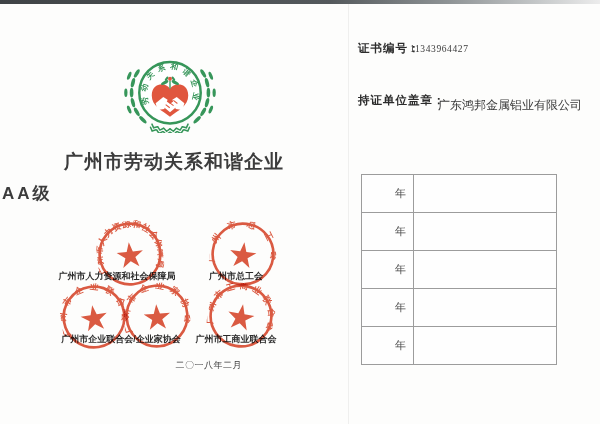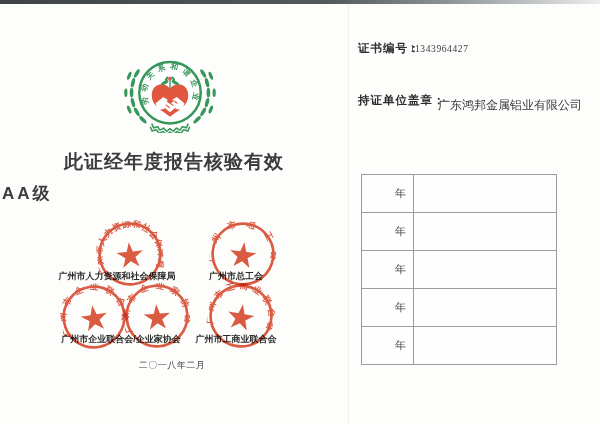--- a/index.html
+++ b/index.html
@@ -43,21 +43,21 @@
   }
   .issuer {
     position:absolute; font-size:9px; font-weight:600; color:#2a2a2a;
     text-align:center; white-space:nowrap;
   }
   .issuer-1 { left:55px;  top:270px; width:124px; }
   .issuer-2 { left:196px; top:270px; width:80px;  }
   .issuer-3 { left:51px;  top:333px; width:140px; }
   .issuer-4 { left:186px; top:333px; width:100px; }
   .issue-date {
-    position:absolute; left:102px; top:359px; width:140px; text-align:center;
+    position:absolute; left:102px; top:359px; width:140px; text-align:right;
     font-size:9px; letter-spacing:0.5px; color:#3a3a3a;
   }
 
   .seal { position:absolute; width:66px; height:66px; mix-blend-mode:multiply; opacity:.9; }
   .seal .rim  { stroke:var(--seal-red); stroke-width:4; fill:none; }
   .seal .star { fill:var(--seal-red); }
   .seal text  { fill:var(--seal-red); font-family:"Liberation Sans",sans-serif;
     font-size:13px; font-weight:bold; }
   .seal-1 { left:97px;  top:221px; transform:rotate(-6deg); }
   .seal-2 { left:210px; top:221px; transform:rotate(7deg); }
@@ -152,21 +152,21 @@
       <g>
         <path class="stem" d="M50,30 Q50,25 50,21"></path>
         <ellipse class="leaf" rx="4.2" ry="1.7" transform="translate(44.5,23.5) rotate(-28)"></ellipse>
         <ellipse class="leaf" rx="4.2" ry="1.7" transform="translate(55.5,23.5) rotate(28)"></ellipse>
         <ellipse class="leaf" rx="2.6" ry="1.2" transform="translate(46.5,19.5) rotate(-50)"></ellipse>
         <ellipse class="leaf" rx="2.6" ry="1.2" transform="translate(53.5,19.5) rotate(50)"></ellipse>
         <circle class="bud" cx="50" cy="19.5" r="2"></circle>
       </g>
     </svg>
 
-    <h1 class="cert-title">此证经年度报告核验有效</h1>
+    <h1 class="cert-title">广州市劳动关系和谐企业</h1>
     <div class="cert-grade">AA级</div>
 
     <div class="issuer issuer-1">广州市人力资源和社会保障局</div>
     <div class="issuer issuer-2">广州市总工会</div>
     <div class="issuer issuer-3">广州市企业联合会/企业家协会</div>
     <div class="issuer issuer-4">广州市工商业联合会</div>
     <div class="issue-date">二〇一八年二月</div>
 
     <svg class="seal seal-1" viewBox="0 0 100 100">
       <circle class="rim" cx="50" cy="50" r="46"></circle>

